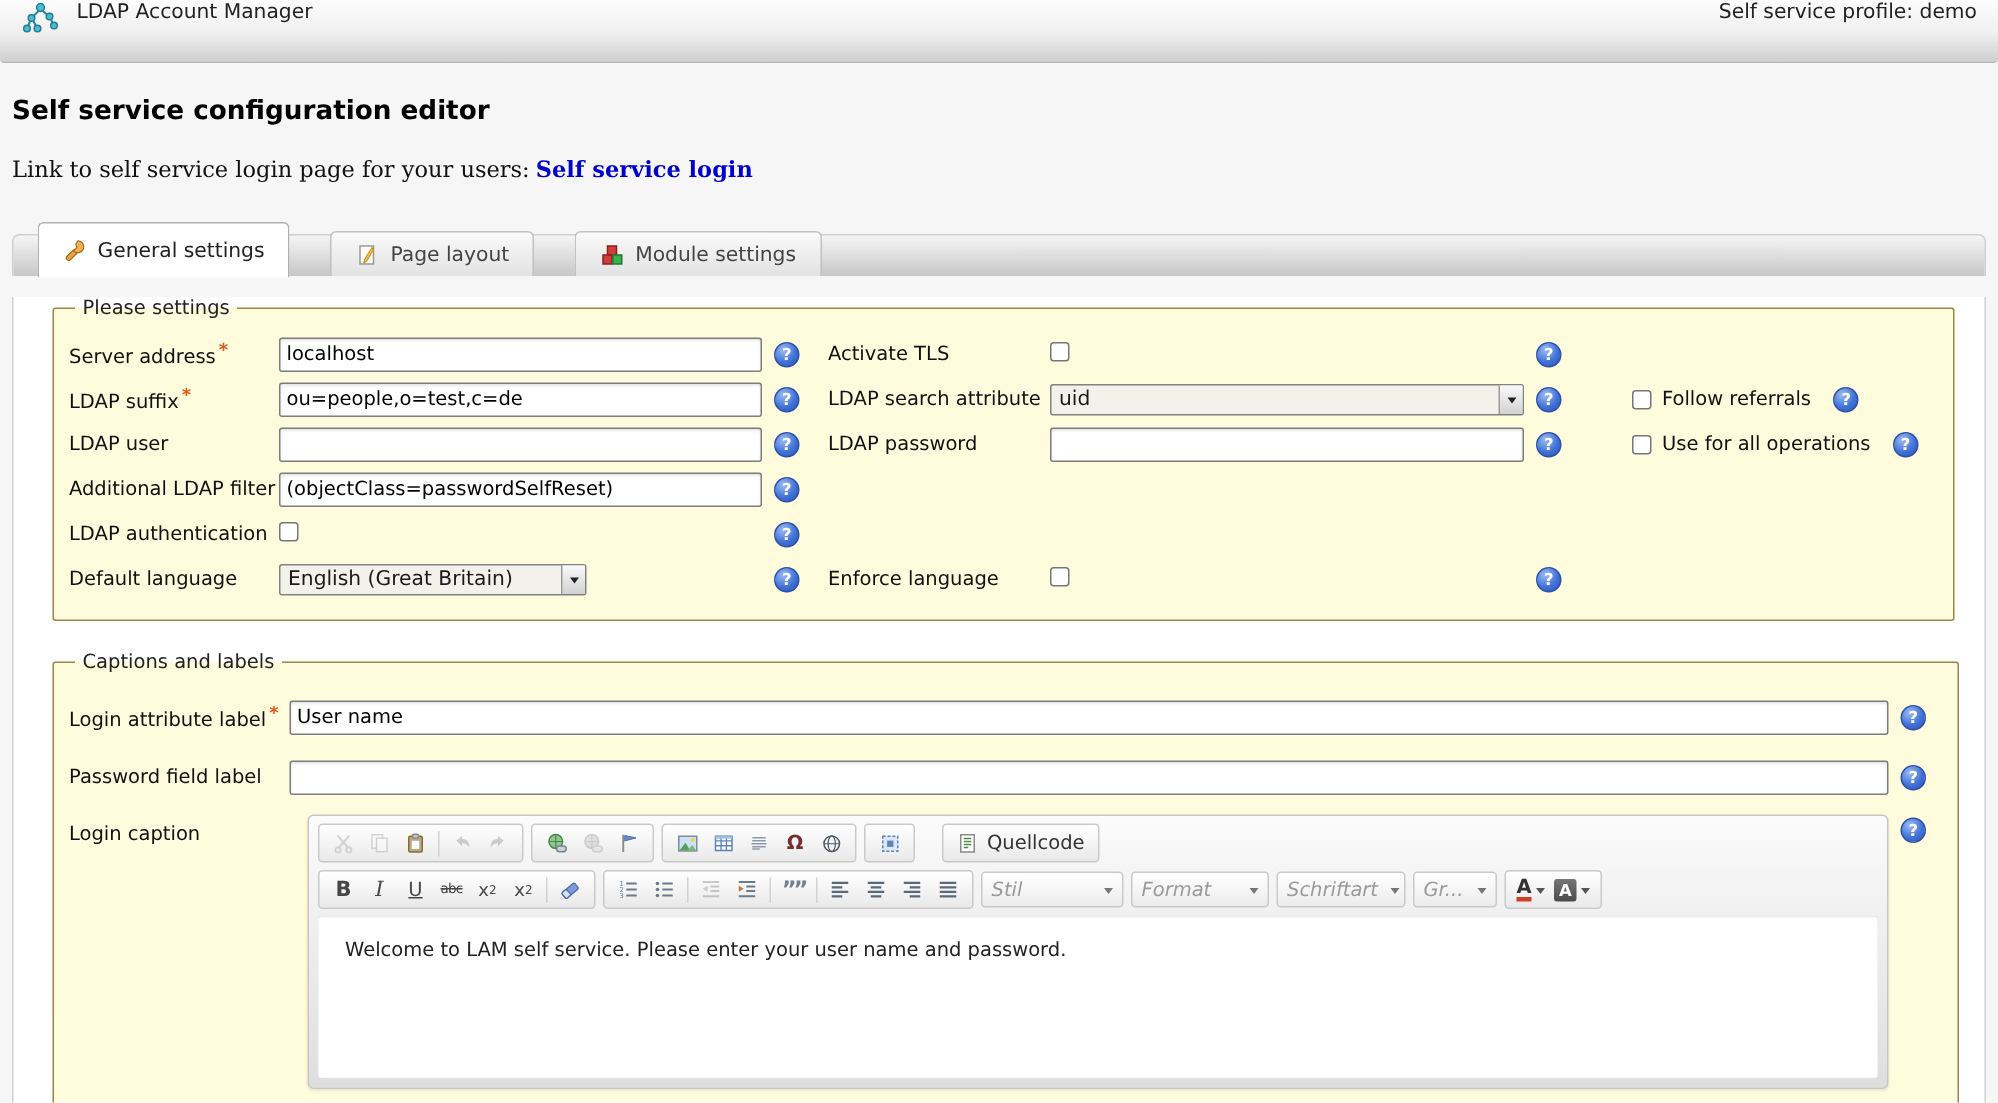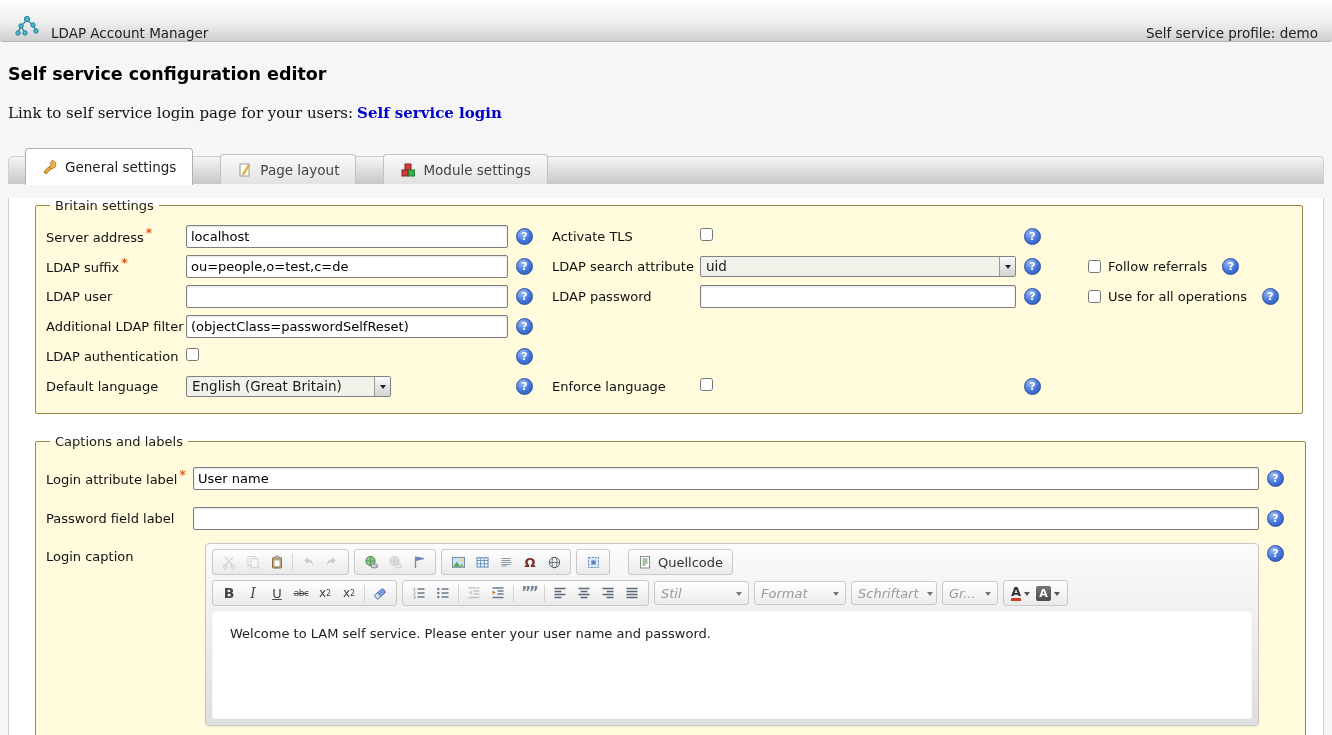--- a/index.html
+++ b/index.html
@@ -2,21 +2,21 @@
 <html><head>
 <meta charset="utf-8">
 <style>
   * { margin:0; padding:0; box-sizing:border-box; }
   html,body { width:1332px; height:735px; overflow:hidden; background:#f6f6f6;
     font-family:"DejaVu Sans", sans-serif; font-size:13px; color:#1a1a1a; }
 
   
   .topbar { height:42px; background:linear-gradient(#fdfdfd,#efefef 55%,#cfcfcf);
     border-bottom:1px solid #b5b5b5; border-radius:0 0 3px 3px;
-    display:flex; align-items:flex-end; padding:0 14px; }
+    display:flex; align-items:flex-start; padding:0 14px; }
   .topbar .apptitle { margin-left:10px; font-size:13.5px; color:#222; }
   .topbar .spacer { flex:1; }
   .topbar .profile { font-size:13.5px; color:#222; }
 
   
   h1.pagetitle { margin:22px 0 0 8px; font-size:17.5px; font-weight:bold; color:#000; }
   .loginline { margin:20px 0 0 8px; font-family:"DejaVu Serif", serif; font-size:15px; color:#111; }
   .loginline a { color:#0000cc; font-weight:bold; text-decoration:none; margin-left:4px; }
 
   
@@ -161,21 +161,21 @@
           <rect x="8.5" y="8" width="6" height="6" fill="#3fae4c" stroke="#1f7a2a"></rect>
         </svg>
       </span>
       <span>Module settings</span>
     </div>
   </div>
 
   <div class="panel">
 
     <fieldset>
-      <legend>Britain settings</legend>
+      <legend>Please settings</legend>
 
       <div class="frow">
         <span class="flabel"><span>Server address</span><span class="req">*</span></span>
         <input type="text" value="localhost" style="">
         <span class="help">?</span>
         <span class="flabel">Activate TLS</span>
         <span><input type="checkbox" style=""></span>
         <span class="help">?</span>
         <span></span>
       </div>

